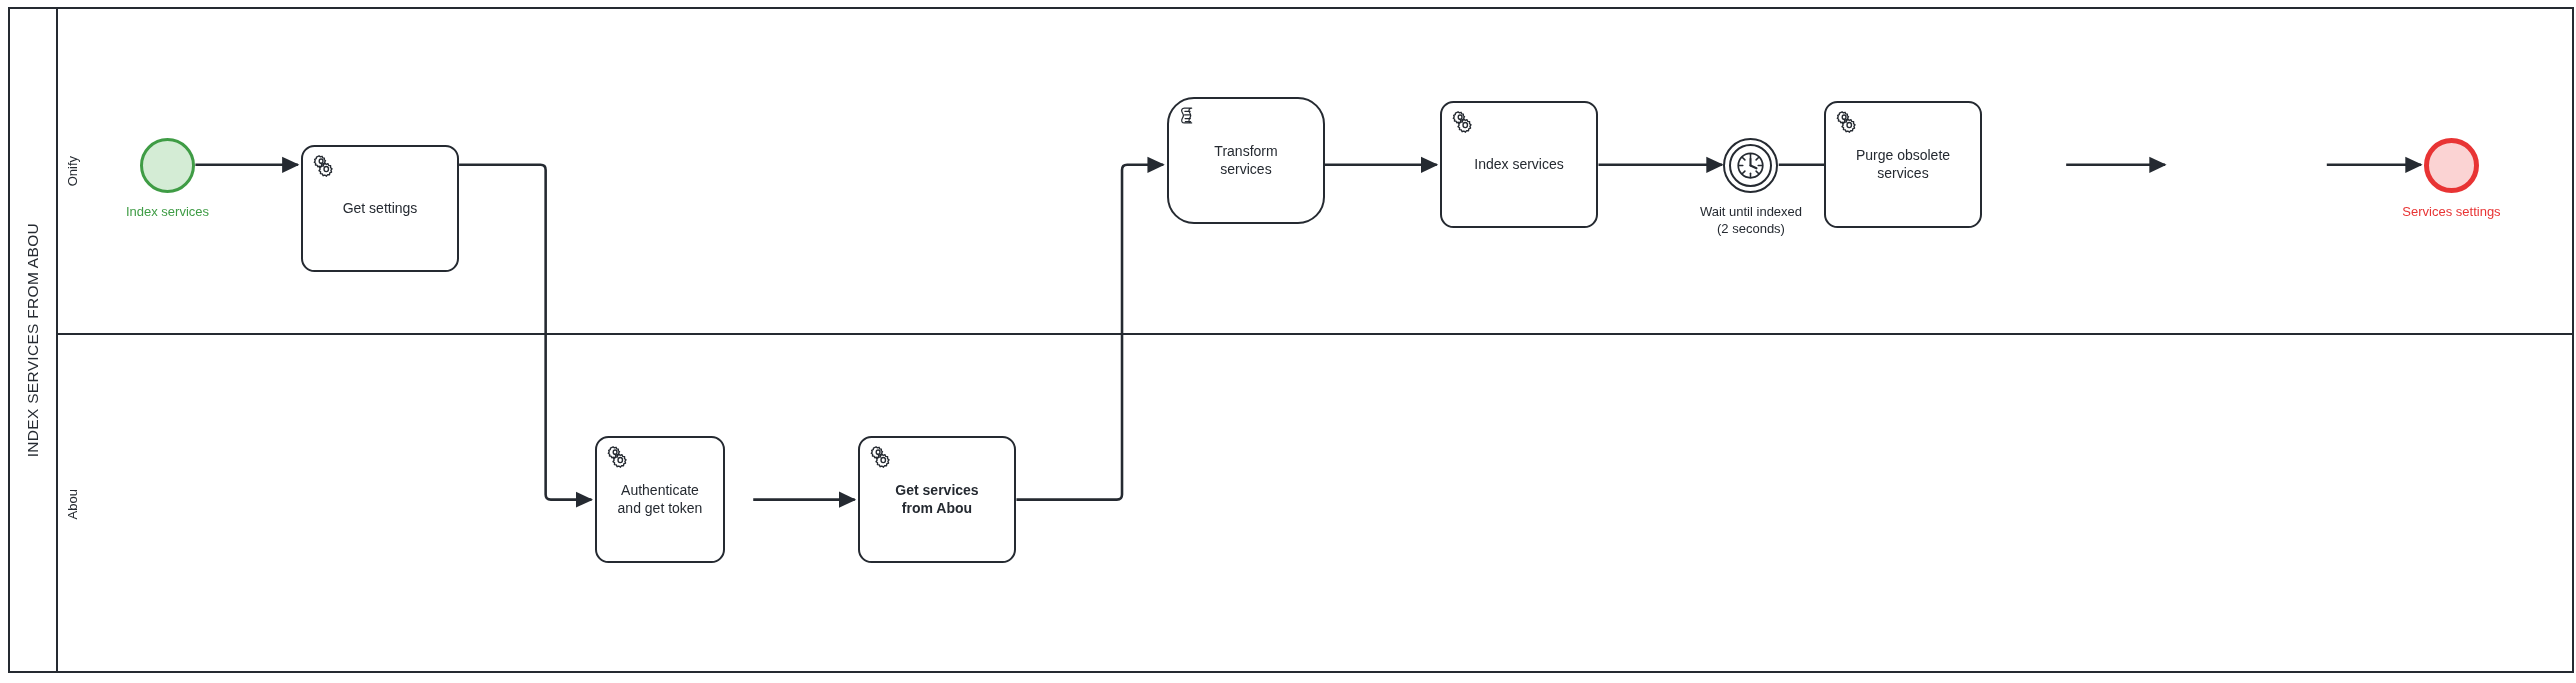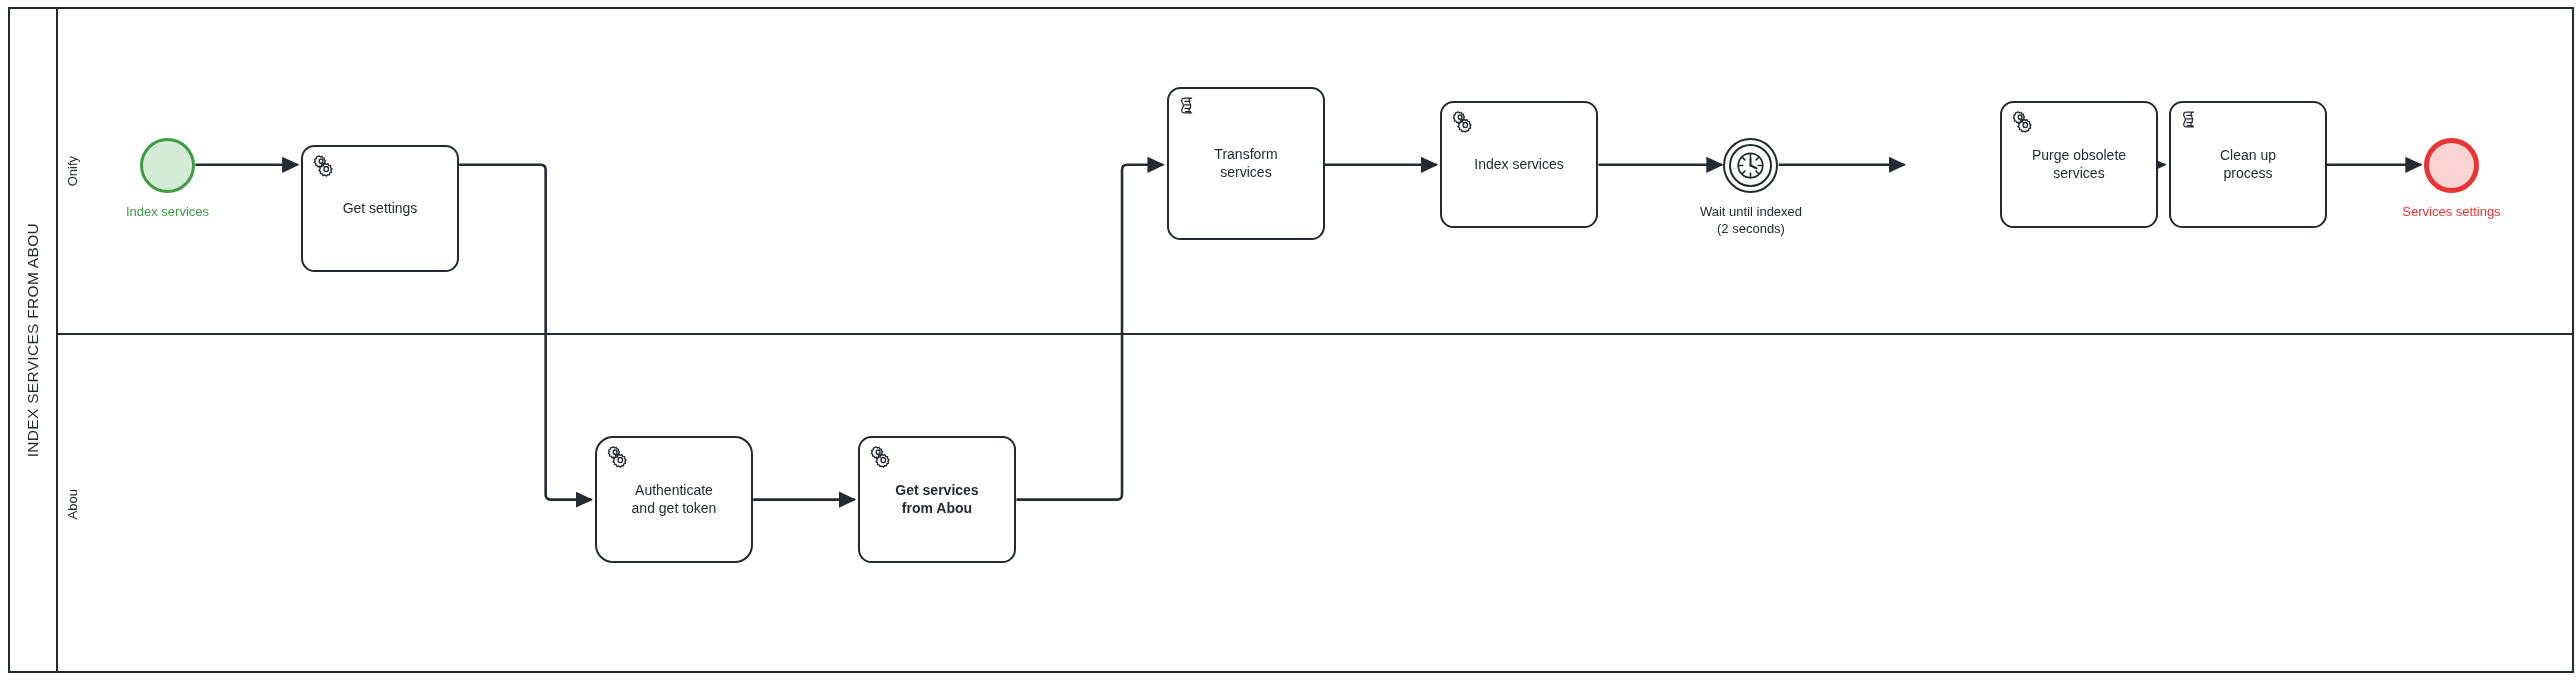--- a/index.html
+++ b/index.html
@@ -100,21 +100,21 @@
           <path d="M17.5 5.5 l2.6 1.9 3-1.1 1.4 3 3.1 .4 -.3 3.2 2.6 1.9 -1.9 2.6 1.1 3 -3 1.4 -.4 3.1 -3.2-.3 -1.9 2.6 -2.6-1.9 -3 1.1 -1.4-3 -3.1-.4 .3-3.2 -2.6-1.9 1.9-2.6 -1.1-3 3-1.4 .4-3.1z"></path>
           <ellipse cx="21.3" cy="15.6" rx="3.6" ry="4.1"></ellipse>
           <path d="M28 19.5 l3 2.2 3.4-1.3 1.6 3.5 3.6 .4 -.3 3.7 3 2.2 -2.2 3 1.3 3.4 -3.5 1.6 -.4 3.6 -3.7-.3 -2.2 3 -3-2.2 -3.4 1.3 -1.6-3.5 -3.6-.4 .3-3.7 -3-2.2 2.2-3 -1.3-3.4 3.5-1.6 .4-3.6z"></path>
           <ellipse cx="31.2" cy="30.8" rx="4.3" ry="4.9"></ellipse>
         </g>
       </svg>
     </span>
     <span class="task-label">Get settings</span>
   </div>
 
-  <div class="task" style="left:595px;top:436px;width:158px;height:127px;border-radius:18px;">
+  <div class="task" style="left:595px;top:436px;width:130px;height:127px;">
     <span class="task-icon">
       <svg viewBox="0 0 48 48" width="25" height="25">
         <g fill="none" stroke="#252a31" stroke-width="2.6" stroke-linejoin="round">
           <path d="M17.5 5.5 l2.6 1.9 3-1.1 1.4 3 3.1 .4 -.3 3.2 2.6 1.9 -1.9 2.6 1.1 3 -3 1.4 -.4 3.1 -3.2-.3 -1.9 2.6 -2.6-1.9 -3 1.1 -1.4-3 -3.1-.4 .3-3.2 -2.6-1.9 1.9-2.6 -1.1-3 3-1.4 .4-3.1z"></path>
           <ellipse cx="21.3" cy="15.6" rx="3.6" ry="4.1"></ellipse>
           <path d="M28 19.5 l3 2.2 3.4-1.3 1.6 3.5 3.6 .4 -.3 3.7 3 2.2 -2.2 3 1.3 3.4 -3.5 1.6 -.4 3.6 -3.7-.3 -2.2 3 -3-2.2 -3.4 1.3 -1.6-3.5 -3.6-.4 .3-3.7 -3-2.2 2.2-3 -1.3-3.4 3.5-1.6 .4-3.6z"></path>
           <ellipse cx="31.2" cy="30.8" rx="4.3" ry="4.9"></ellipse>
         </g>
       </svg>
     </span>
@@ -130,21 +130,21 @@
           <ellipse cx="21.3" cy="15.6" rx="3.6" ry="4.1"></ellipse>
           <path d="M28 19.5 l3 2.2 3.4-1.3 1.6 3.5 3.6 .4 -.3 3.7 3 2.2 -2.2 3 1.3 3.4 -3.5 1.6 -.4 3.6 -3.7-.3 -2.2 3 -3-2.2 -3.4 1.3 -1.6-3.5 -3.6-.4 .3-3.7 -3-2.2 2.2-3 -1.3-3.4 3.5-1.6 .4-3.6z"></path>
           <ellipse cx="31.2" cy="30.8" rx="4.3" ry="4.9"></ellipse>
         </g>
       </svg>
     </span>
     <span class="task-label">Get services
 from Abou</span>
   </div>
 
-  <div class="task" style="left:1167px;top:87px;width:158px;height:153px;">
+  <div class="task" style="left:1167px;top:97px;width:158px;height:127px;border-radius:27px;">
     <span class="task-icon">
       <svg viewBox="0 0 48 48" width="25" height="25">
         <g fill="none" stroke="#252a31" stroke-width="2.4" stroke-linejoin="round" stroke-linecap="round">
           <path d="M30 6 H16 c-4 0 -7 3.5 -4 8.5 c3 5 3 6.5 0 11.5 c-3 5 0 8.5 4 8.5 h14 c-4 0 -7-3.5 -4-8.5 c3-5 3-6.5 0-11.5 c-3-5 0-8.5 4-8.5 z"></path>
           <path d="M17 12 H27"></path>
           <path d="M16.5 19 H26.5"></path>
           <path d="M17.5 26 H27.5"></path>
           <path d="M18 32 H28"></path>
         </g>
       </svg>
@@ -183,48 +183,33 @@
       </g>
       <g stroke="#252a31" stroke-width="6" stroke-linecap="round">
         <line x1="50" y1="50" x2="50" y2="31"></line>
         <line x1="50" y1="50" x2="67" y2="58"></line>
       </g>
     </svg>
   </div>
   <div class="event-label dark" style="left:1648px;top:204px;width:206px;">Wait until indexed
 (2 seconds)</div>
 
-  <div class="task" style="left:2000px;top:101px;width:158px;height:127px;">
+  <div class="task" style="left:1824px;top:101px;width:158px;height:127px;">
     <span class="task-icon">
       <svg viewBox="0 0 48 48" width="25" height="25">
         <g fill="none" stroke="#252a31" stroke-width="2.6" stroke-linejoin="round">
           <path d="M17.5 5.5 l2.6 1.9 3-1.1 1.4 3 3.1 .4 -.3 3.2 2.6 1.9 -1.9 2.6 1.1 3 -3 1.4 -.4 3.1 -3.2-.3 -1.9 2.6 -2.6-1.9 -3 1.1 -1.4-3 -3.1-.4 .3-3.2 -2.6-1.9 1.9-2.6 -1.1-3 3-1.4 .4-3.1z"></path>
           <ellipse cx="21.3" cy="15.6" rx="3.6" ry="4.1"></ellipse>
           <path d="M28 19.5 l3 2.2 3.4-1.3 1.6 3.5 3.6 .4 -.3 3.7 3 2.2 -2.2 3 1.3 3.4 -3.5 1.6 -.4 3.6 -3.7-.3 -2.2 3 -3-2.2 -3.4 1.3 -1.6-3.5 -3.6-.4 .3-3.7 -3-2.2 2.2-3 -1.3-3.4 3.5-1.6 .4-3.6z"></path>
           <ellipse cx="31.2" cy="30.8" rx="4.3" ry="4.9"></ellipse>
         </g>
       </svg>
     </span>
     <span class="task-label">Purge obsolete
 services</span>
   </div>
 
-  <div class="task" style="left:2169px;top:101px;width:158px;height:127px;">
-    <span class="task-icon">
-      <svg viewBox="0 0 48 48" width="25" height="25">
-        <g fill="none" stroke="#252a31" stroke-width="2.4" stroke-linejoin="round" stroke-linecap="round">
-          <path d="M30 6 H16 c-4 0 -7 3.5 -4 8.5 c3 5 3 6.5 0 11.5 c-3 5 0 8.5 4 8.5 h14 c-4 0 -7-3.5 -4-8.5 c3-5 3-6.5 0-11.5 c-3-5 0-8.5 4-8.5 z"></path>
-          <path d="M17 12 H27"></path>
-          <path d="M16.5 19 H26.5"></path>
-          <path d="M17.5 26 H27.5"></path>
-          <path d="M18 32 H28"></path>
-        </g>
-      </svg>
-    </span>
-    <span class="task-label">Clean up
-process</span>
-  </div>
 
   <div class="event end" style="left:2424px;top:138px;width:55px;height:55px;"></div>
   <div class="event-label red" style="left:2374px;top:204px;width:155px;">Services settings</div>
 
 </div>
 
 
 </body></html>

